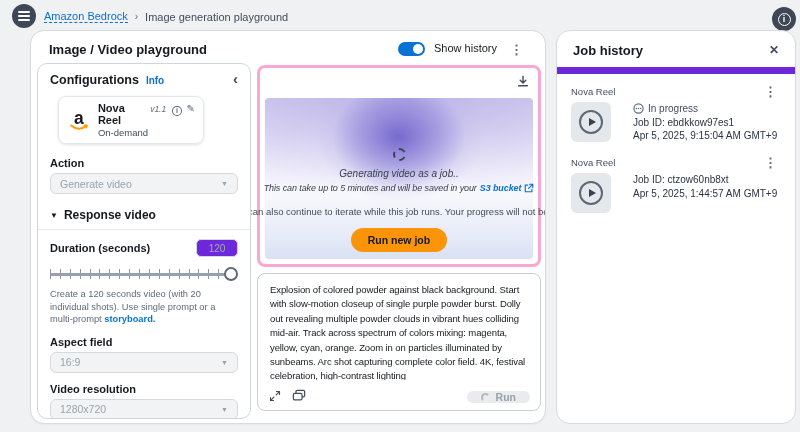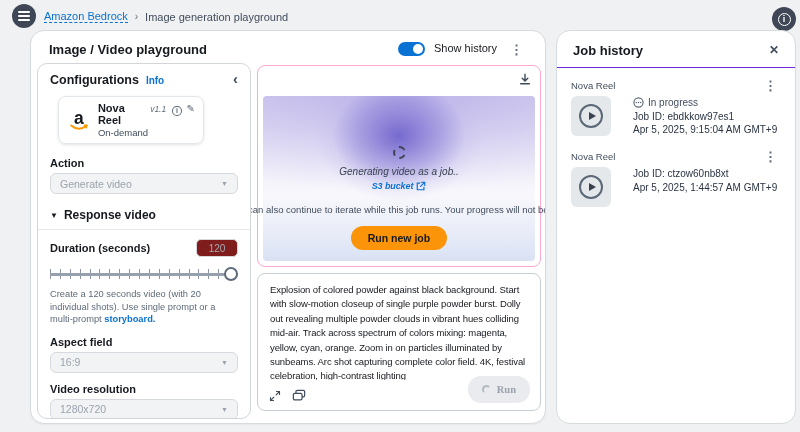--- a/index.html
+++ b/index.html
@@ -72,33 +72,33 @@
     background:#f2f3f4; display:flex; align-items:center; padding:0 9px;
     color:#9aa3ad; font-size:10.5px;
   }
   .select .caret { margin-left:auto; font-size:7px; color:#9aa3ad; }
   .section-head { margin-top:14px; display:flex; align-items:center; gap:6px; cursor:pointer; }
   .section-caret { font-size:8px; color:#16191f; }
   .section-title { font-size:12px; font-weight:bold; }
   .section-rule { border-bottom:1px solid #e6e9ec; margin:7px -12px 0; }
   .duration-row { margin-top:9px; display:flex; align-items:center; justify-content:space-between; }
   .value-box { width:42px; height:18px; border:1px solid #d6dade; border-radius:5px;
-    background:#7f1d1d; color:#a4acb5; font-size:10px; display:flex; align-items:center; justify-content:center; }
+    background:#6d28d9; color:#a4acb5; font-size:10px; display:flex; align-items:center; justify-content:center; }
   .slider { margin-top:10px; position:relative; height:14px; cursor:pointer; }
   .slider-ticks { position:absolute; left:0; right:8px; top:2px; height:10px;
     background-image:repeating-linear-gradient(to right,#8d97a3 0,#8d97a3 1px,transparent 1px,transparent 9.9px); }
   .slider-track { position:absolute; left:0; right:0; top:5.5px; height:3px; background:#97a1ad; border-radius:2px; }
   .slider-handle { position:absolute; right:0; top:0; width:14px; height:14px; border-radius:50%;
     background:#fff; border:2px solid #5f6b7a; }
   .help-text { margin-top:7px; font-size:9.3px; line-height:12.5px; color:#5f6b7a; }
   .help-link { color:#0972d3; font-weight:bold; cursor:pointer; }
 
   
   .center-col { position:absolute; left:226px; top:34px; width:284px; }
-  .preview-card { position:relative; background:#fff; border:1px solid #f9a8d4; border-radius:8px; height:202px; }
+  .preview-card { position:relative; background:#fff; border:3px solid #f9a8d4; border-radius:8px; height:202px; }
   .dl-btn { position:absolute; right:8px; top:6px; cursor:pointer; }
   .gradient {
     position:absolute; left:5px; right:5px; top:30px; bottom:5px; border-radius:4px;
     display:flex; flex-direction:column; align-items:center; padding-top:50px;
     background:
       radial-gradient(95px 75px at 50% 24%, rgba(106,92,202,.88), rgba(134,122,214,.5) 45%, rgba(190,183,235,.22) 70%, rgba(255,255,255,0) 88%),
       radial-gradient(150% 85% at 50% 0%, rgba(150,140,221,.42), rgba(255,255,255,0) 68%),
       linear-gradient(180deg,#d8d2f1 0%,#efedf9 42%,#f8f8fc 60%,#e7ebf8 85%,#d9e1f4 100%);
     overflow:visible;
   }
@@ -110,29 +110,29 @@
   .run-new-job { margin-top:10px; background:#fb9408; border:none; border-radius:14px;
     padding:6px 17px; font-size:10.5px; font-weight:bold; color:#16191f; cursor:pointer;
     font-family:inherit; }
   .prompt-card { margin-top:6px; position:relative; border:1px solid #c6cdd4; border-radius:8px;
     height:138px; padding:9px 12px 30px; background:#fff; }
   .prompt-input { width:100%; height:100%; border:none; outline:none; resize:none; background:transparent;
     font-family:inherit; font-size:9.5px; line-height:14.4px; letter-spacing:-.1px; color:#16191f; }
   .prompt-tools { position:absolute; left:11px; bottom:8px; display:flex; gap:11px; align-items:center; }
   .tool { cursor:pointer; display:flex; }
   .run-btn { position:absolute; right:10px; bottom:7px; background:#e9ebee; border:none; border-radius:13px;
-    padding:8px 14px; display:flex; align-items:center; gap:6px; font-family:Liberation Serif, serif; cursor:default; }
+    padding:0 14px; display:flex; align-items:center; gap:6px; font-family:Liberation Sans, sans-serif; cursor:default; }
   .run-spinner { width:9px; height:9px; border:2px solid #b3bcc5; border-bottom-color:transparent; border-right-color:transparent; border-radius:50%; }
   .run-label { font-size:10.5px; font-weight:bold; color:#99a2ad; }
 
   
   .job-card { position:absolute; left:556px; top:30px; width:240px; height:394px;
     background:#fff; border:1px solid #d6dbdf; border-radius:14px; overflow:hidden; }
   .job-header { display:flex; align-items:flex-start; justify-content:space-between;
-    padding:12px 16px 9px; border-bottom:1px solid #6d28d9; }
+    padding:12px 16px 9px; border-bottom:7px solid #6d28d9; }
   .job-title { font-size:13px; font-weight:bold; }
   .close-x { font-size:12px; color:#414d5c; font-weight:bold; cursor:pointer; }
   .job-list { padding:10px 14px; }
   .job-entry { margin-bottom:13px; }
   .job-row1 { display:flex; justify-content:space-between; align-items:center; }
   .job-model { font-size:9.5px; color:#414d5c; }
   .job-row2 { display:flex; gap:22px; margin-top:3px; }
   .thumb { width:40px; height:40px; background:#e5e8eb; border-radius:6px;
     display:flex; align-items:center; justify-content:center; cursor:pointer; flex:none; }
   .play-circle { width:24px; height:24px; border:2px solid #5a6877; border-radius:50%;
@@ -240,20 +240,21 @@
     <div class="preview-card">
       <span class="dl-btn tool">
         <svg width="14" height="14" viewBox="0 0 16 16">
           <path d="M8 2.5v7.5 M4.8 7.2 L8 10.4 L11.2 7.2 M3 13.5h10" stroke="#414d5c" stroke-width="1.6" fill="none" stroke-linecap="round"></path>
         </svg>
       </span>
       <div class="gradient">
         <span class="spinner"></span>
         <span class="gen-line1">Generating video as a job..</span>
         <span class="gen-line2">
+          <span>This can take up to 5 minutes and will be saved in your</span>
           <span class="s3-link">S3 bucket</span>
           <svg width="10" height="10" viewBox="0 0 12 12">
             <path d="M4.5 2.5H1.5v8h8V7.5 M6.5 1.5h4v4 M10.3 1.7 L5.5 6.5" stroke="#0972d3" stroke-width="1.4" fill="none" stroke-linecap="round"></path>
           </svg>
         </span>
         <span class="iterate-note">You can also continue to iterate while this job runs. Your progress will not be lost.</span>
         <button class="run-new-job">Run new job</button>
       </div>
     </div>
 

